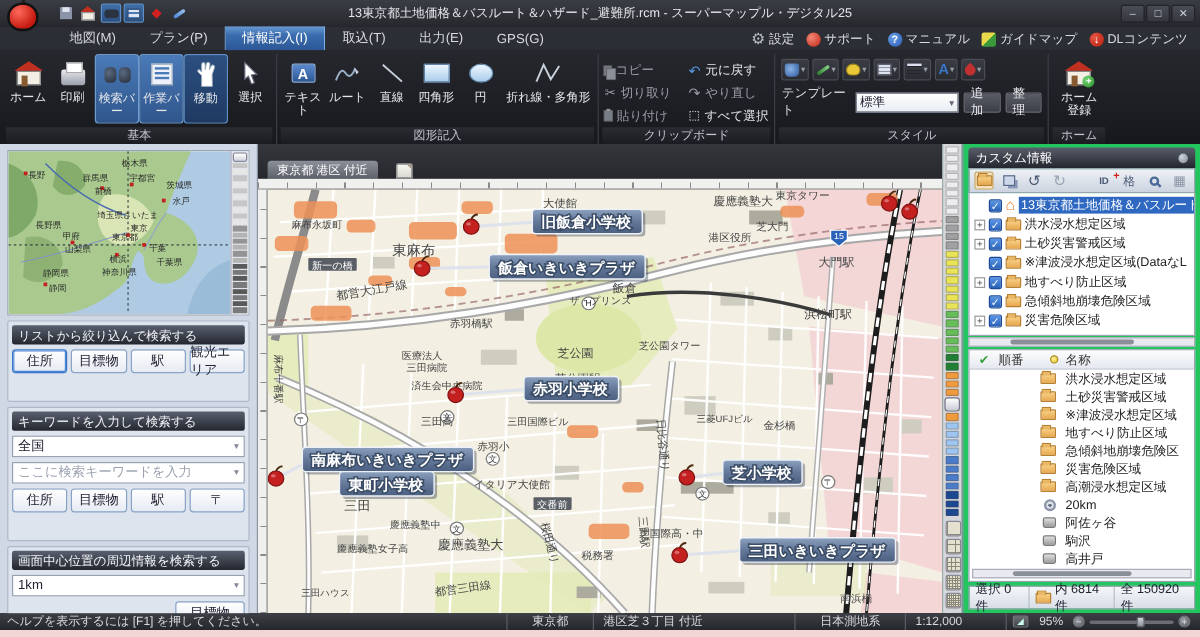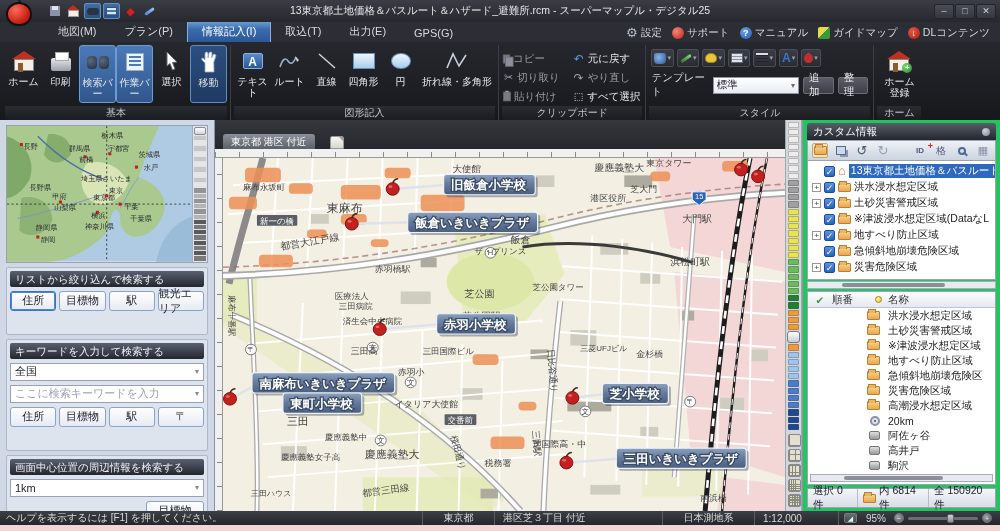--- a/index.html
+++ b/index.html
@@ -270,35 +270,35 @@
         <div class="bigbtn active">
             <span class="bicon">
               <span class="ri-workbar">
                 <i></i>
                 <i></i>
                 <i></i>
               </span>
             </span>
             <span class="blabel">作業バー</span>
           </div>
+        <div class="bigbtn pressed">
+            <span class="bicon">
+              <svg width="20" height="22" viewBox="0 0 20 22">
+                <path d="M6,21 L6,12 L3,9 Q2,7 4,7 L6,9 L6,3 Q6,1 7.5,1 Q9,1 9,3 L9,7 L10,2 Q10.4,0.5 12,1 Q13.3,1.4 13,3 L12.5,7 L14,4 Q15,2.6 16.2,3.4 Q17.4,4.2 16.6,6 L14.8,11 L15,21 Z" fill="#fff" stroke="#9ab" stroke-width="0.8"></path>
+              </svg>
+            </span>
+            <span class="blabel">移動</span>
+          </div>
         <div class="bigbtn">
             <span class="bicon">
               <svg width="16" height="20" viewBox="0 0 16 20">
                 <path d="M3,1 L13,11 L8.5,11.5 L11,18 L8.5,19 L6,12.5 L3,15 Z" fill="#fff" stroke="#667" stroke-width="1"></path>
               </svg>
             </span>
             <span class="blabel">選択</span>
-          </div>
-        <div class="bigbtn pressed">
-            <span class="bicon">
-              <svg width="20" height="22" viewBox="0 0 20 22">
-                <path d="M6,21 L6,12 L3,9 Q2,7 4,7 L6,9 L6,3 Q6,1 7.5,1 Q9,1 9,3 L9,7 L10,2 Q10.4,0.5 12,1 Q13.3,1.4 13,3 L12.5,7 L14,4 Q15,2.6 16.2,3.4 Q17.4,4.2 16.6,6 L14.8,11 L15,21 Z" fill="#fff" stroke="#9ab" stroke-width="0.8"></path>
-              </svg>
-            </span>
-            <span class="blabel">移動</span>
           </div>
       </div>
       <div class="rgroup-label">基本</div>
     </div>
 
     <div class="rgroup">
       <div class="rgroup-items">
         <div class="bigbtn">
             <span class="bicon">
               <span class="ri-textA">A</span>
@@ -1016,27 +1016,27 @@
             <div class="tbl-row">
               <span class="tbl-icon">
                 <span class="bubble-ic"></span>
               </span>
               <span>阿佐ヶ谷</span>
             </div>
             <div class="tbl-row">
               <span class="tbl-icon">
                 <span class="bubble-ic"></span>
               </span>
-              <span>高井戸</span>
+              <span>駒沢</span>
             </div>
             <div class="tbl-row">
               <span class="tbl-icon">
                 <span class="bubble-ic"></span>
               </span>
-              <span>駒沢</span>
+              <span>高井戸</span>
             </div>
             <div class="tbl-row">
               <span>馬込</span>
             </div>
           </div>
         <div class="hscroll" style="margin:0 2px 2px 2px;">
             <div class="thumb"></div>
           </div>
       </div>
       <div class="rp-footer">

